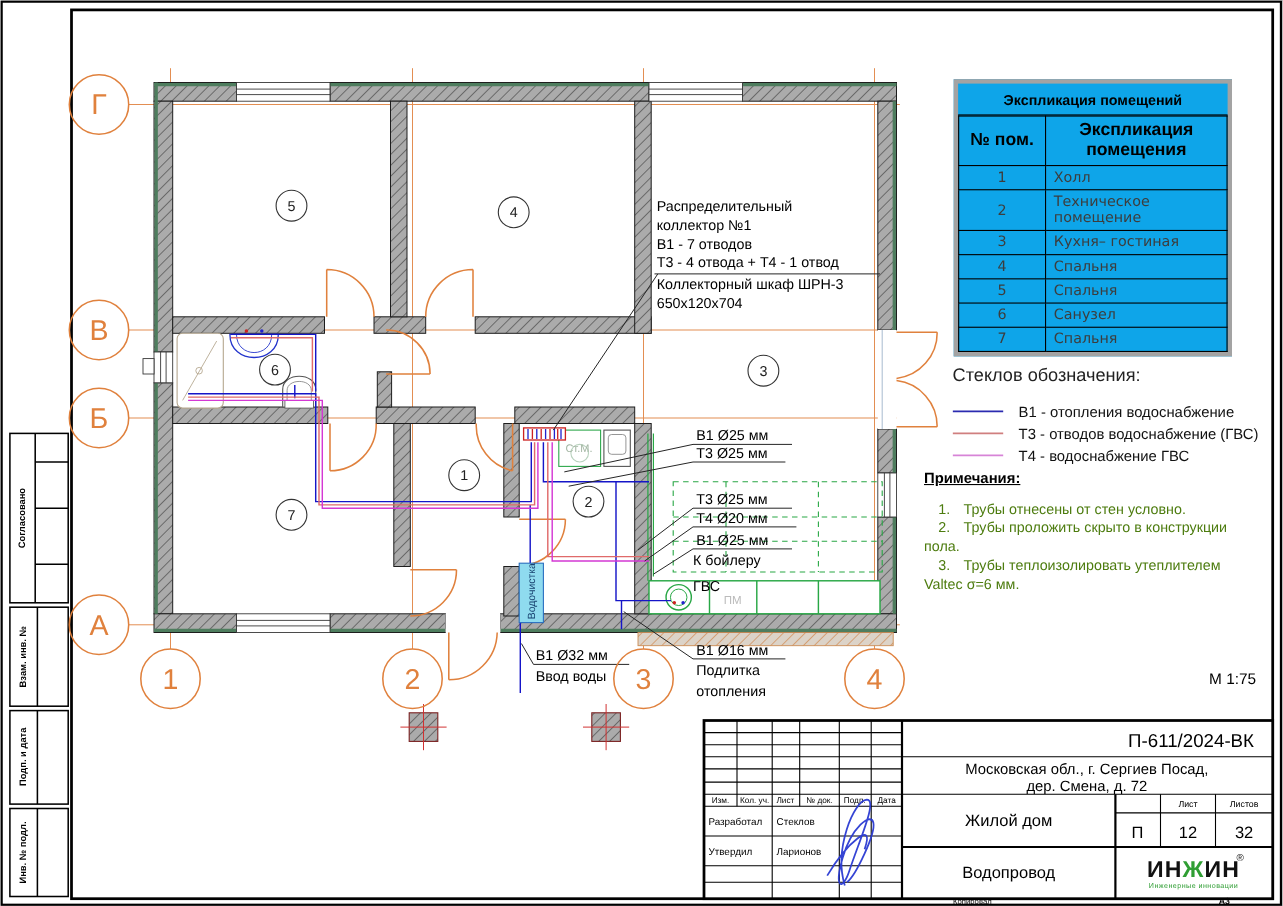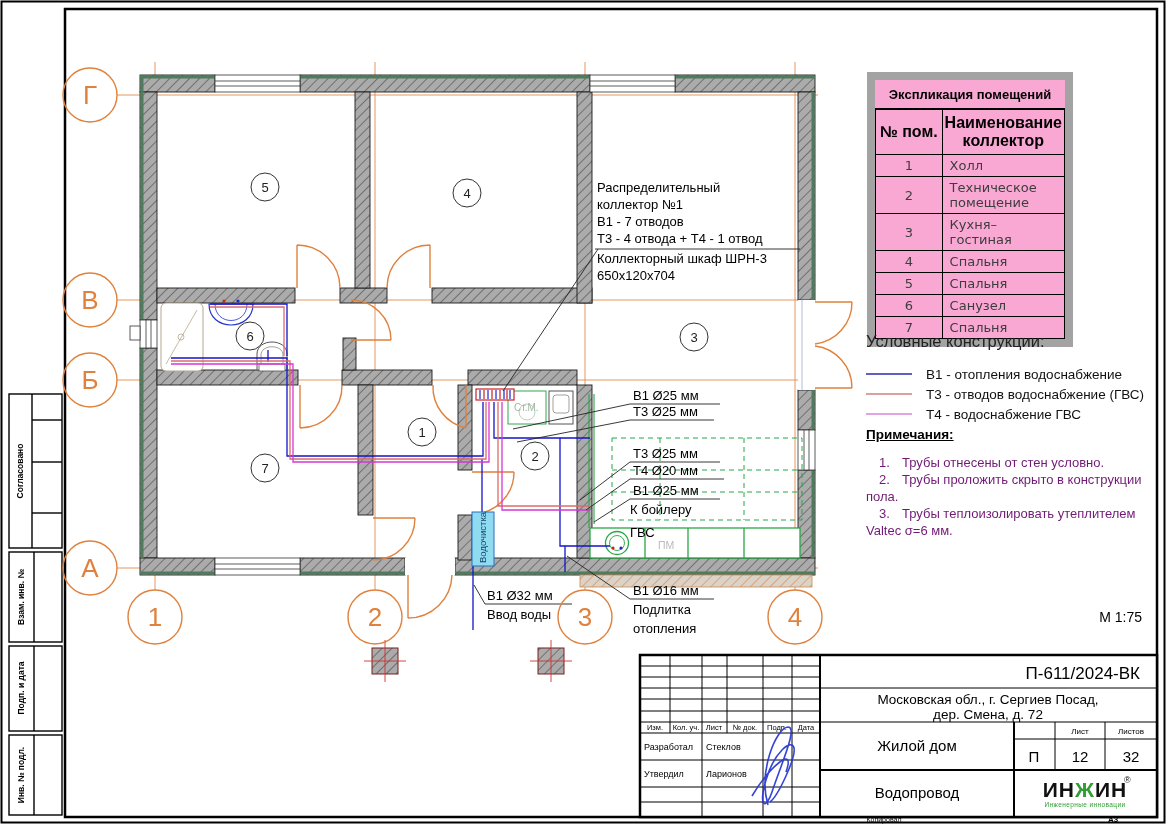--- a/index.html
+++ b/index.html
@@ -1,37 +1,37 @@
 <!DOCTYPE html>
 <html><head>
 <meta charset="utf-8">
 <style>
   html,body{margin:0;padding:0;background:#888;}
   .page{position:relative;width:1166px;height:824px;background:#fff;overflow:hidden;
         font-family:"Liberation Sans",sans-serif;}
   svg text{font-family:"Liberation Sans",sans-serif;}
   .panel{position:absolute;z-index:2;}
   
-  .schedule{left:867px;top:72px;width:206px;border:8px solid #a3a3a3;background:#f9a8d4;box-sizing:border-box;}
+  .schedule{left:867px;top:72px;width:253px;border:4px solid #a3a3a3;background:#0ea5e9;box-sizing:border-box;}
   .sch-title{border-bottom:1px solid #000;text-align:center;font-weight:bold;font-size:13px;padding:7px 0 6px;}
   .schedule table{border-collapse:collapse;width:100%;}
   .schedule th{border:1px solid #000;font-size:16px;font-weight:bold;padding:4px 2px;}
   .schedule td{border:1px solid #000;font-size:13px;color:#3d3d3d;font-family:"DejaVu Sans",sans-serif;padding:3px 4px 3px 7px;}
   .schedule td.num{text-align:center;padding:3px 0;}
   .schedule col.c1{width:79px;}
   
   .legend{left:866px;top:332px;width:300px;}
   .leg-title{font-size:16.5px;color:#222;margin-bottom:15px;}
   .leg-item{display:flex;align-items:center;margin:4px 0;height:16px;}
   .leg-item svg{flex:0 0 48px;margin-right:12px;}
   .leg-item span{font-size:13.5px;color:#111;}
   
-  .notes{left:866px;top:427px;width:298px;}
+  .notes{left:840px;top:427px;width:298px;}
   .notes-title{font-size:13.5px;font-weight:bold;text-decoration:underline;margin-bottom:12px;}
-  .note{font-size:13px;line-height:17px;color:#701a75;}
+  .note{font-size:13px;line-height:17px;color:#4d7c0f;}
   .note .nn{display:inline-block;width:36px;padding-left:13px;box-sizing:border-box;}
 </style>
 </head>
 <body>
 
 <div class="page">
 
 <svg width="1166" height="824" viewBox="0 0 1166 824" style="position:absolute;left:0;top:0;z-index:1">
 <defs>
   <pattern id="h" width="7" height="7" patternUnits="userSpaceOnUse" patternTransform="rotate(45)">
@@ -355,21 +355,21 @@
 <div class="panel schedule">
   <div class="sch-title">Экспликация помещений</div>
   <table>
     <colgroup>
           <col class="c1">
           <col>
         </colgroup>
     <tbody>
           <tr>
       <th>№ пом.</th>
-      <th>Наименование коллектор</th>
+      <th>Экспликация помещения</th>
     </tr>
     <tr>
             <td class="num">1</td>
             <td>Холл</td>
           </tr>
     <tr>
             <td class="num">2</td>
             <td>Техническое помещение</td>
           </tr>
     <tr>
@@ -390,21 +390,21 @@
           </tr>
     <tr>
             <td class="num">7</td>
             <td>Спальня</td>
           </tr>
   </tbody>
       </table>
 </div>
 
 <div class="panel legend">
-  <div class="leg-title">Условные конструкции:</div>
+  <div class="leg-title">Стеклов обозначения:</div>
   <div class="leg-item">
     <svg width="48" height="6">
           <line x1="0" y1="3" x2="46" y2="3" stroke-width="1.6" stroke="#2b2bb0"></line>
         </svg>
     <span>В1 - отопления водоснабжение</span>
   </div>
   <div class="leg-item">
     <svg width="48" height="6">
           <line x1="0" y1="3" x2="46" y2="3" stroke-width="1.6" stroke="#d07f7f"></line>
         </svg>

